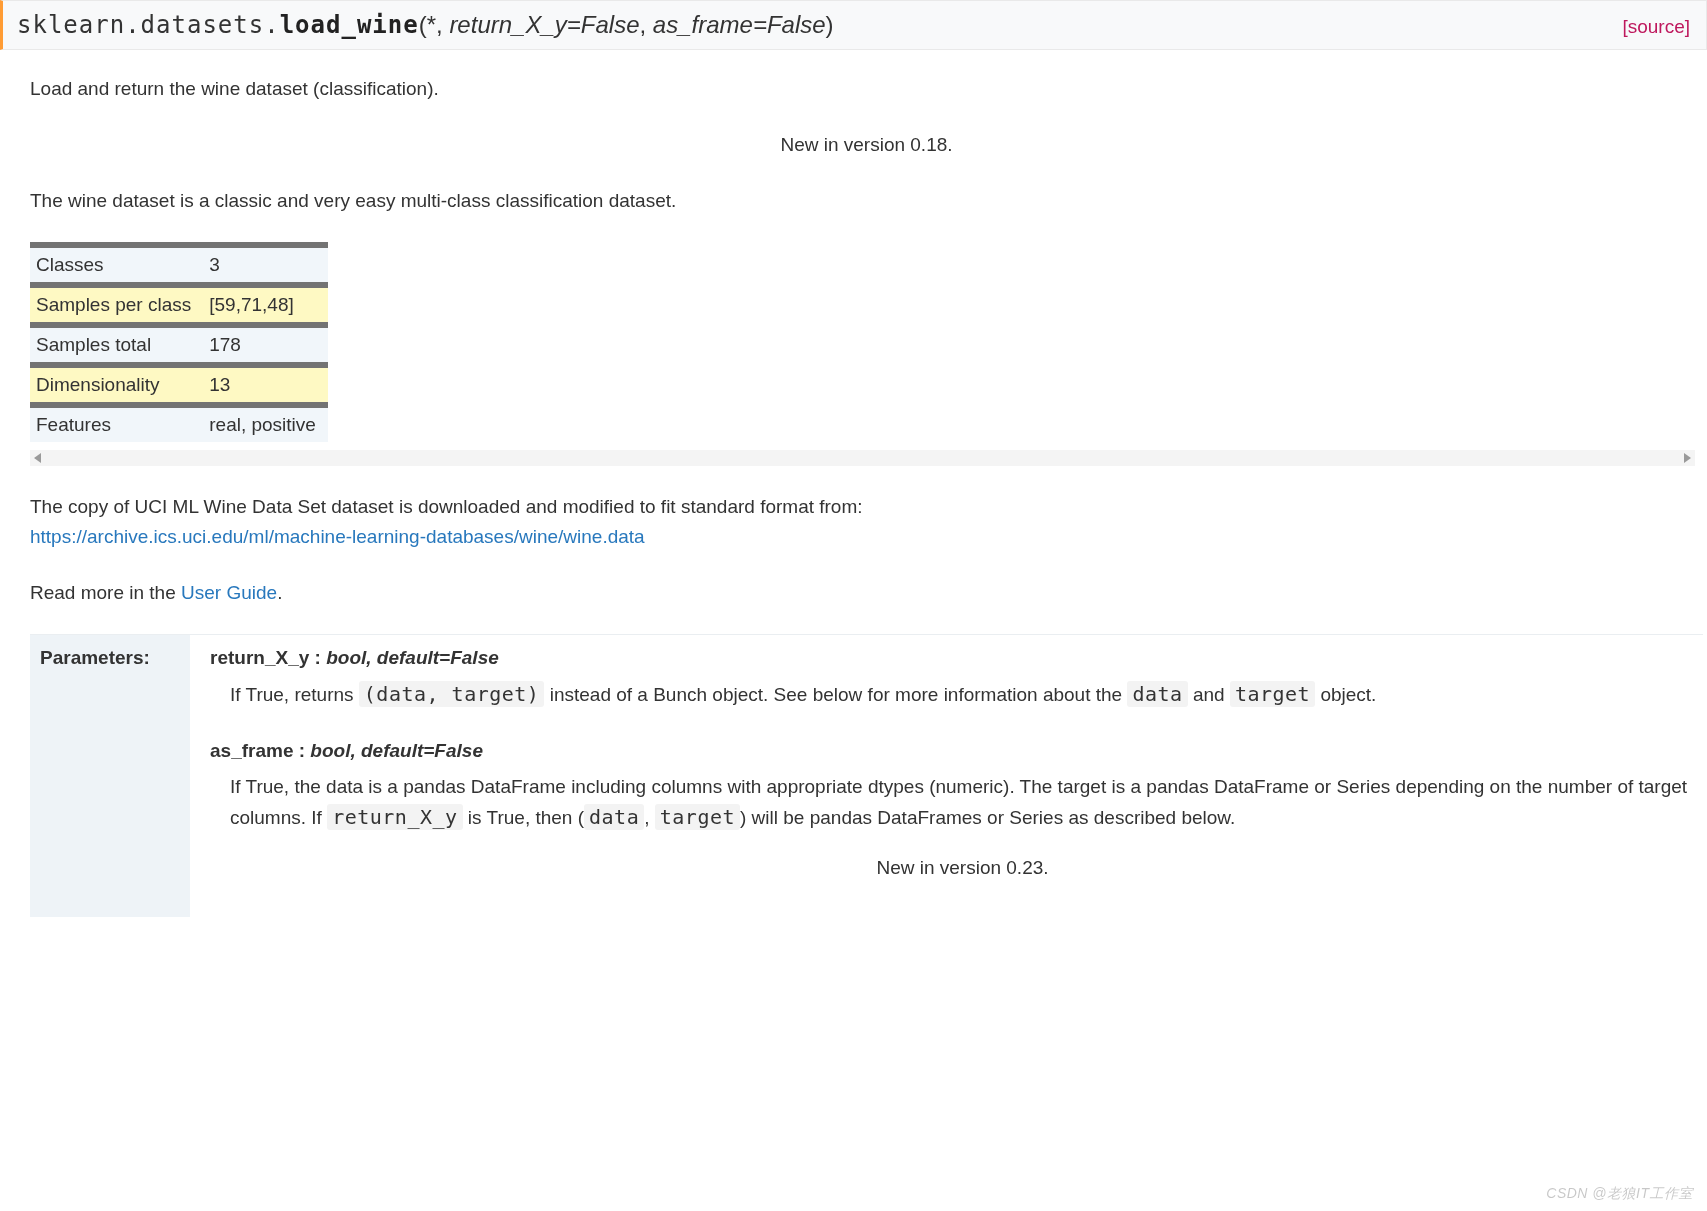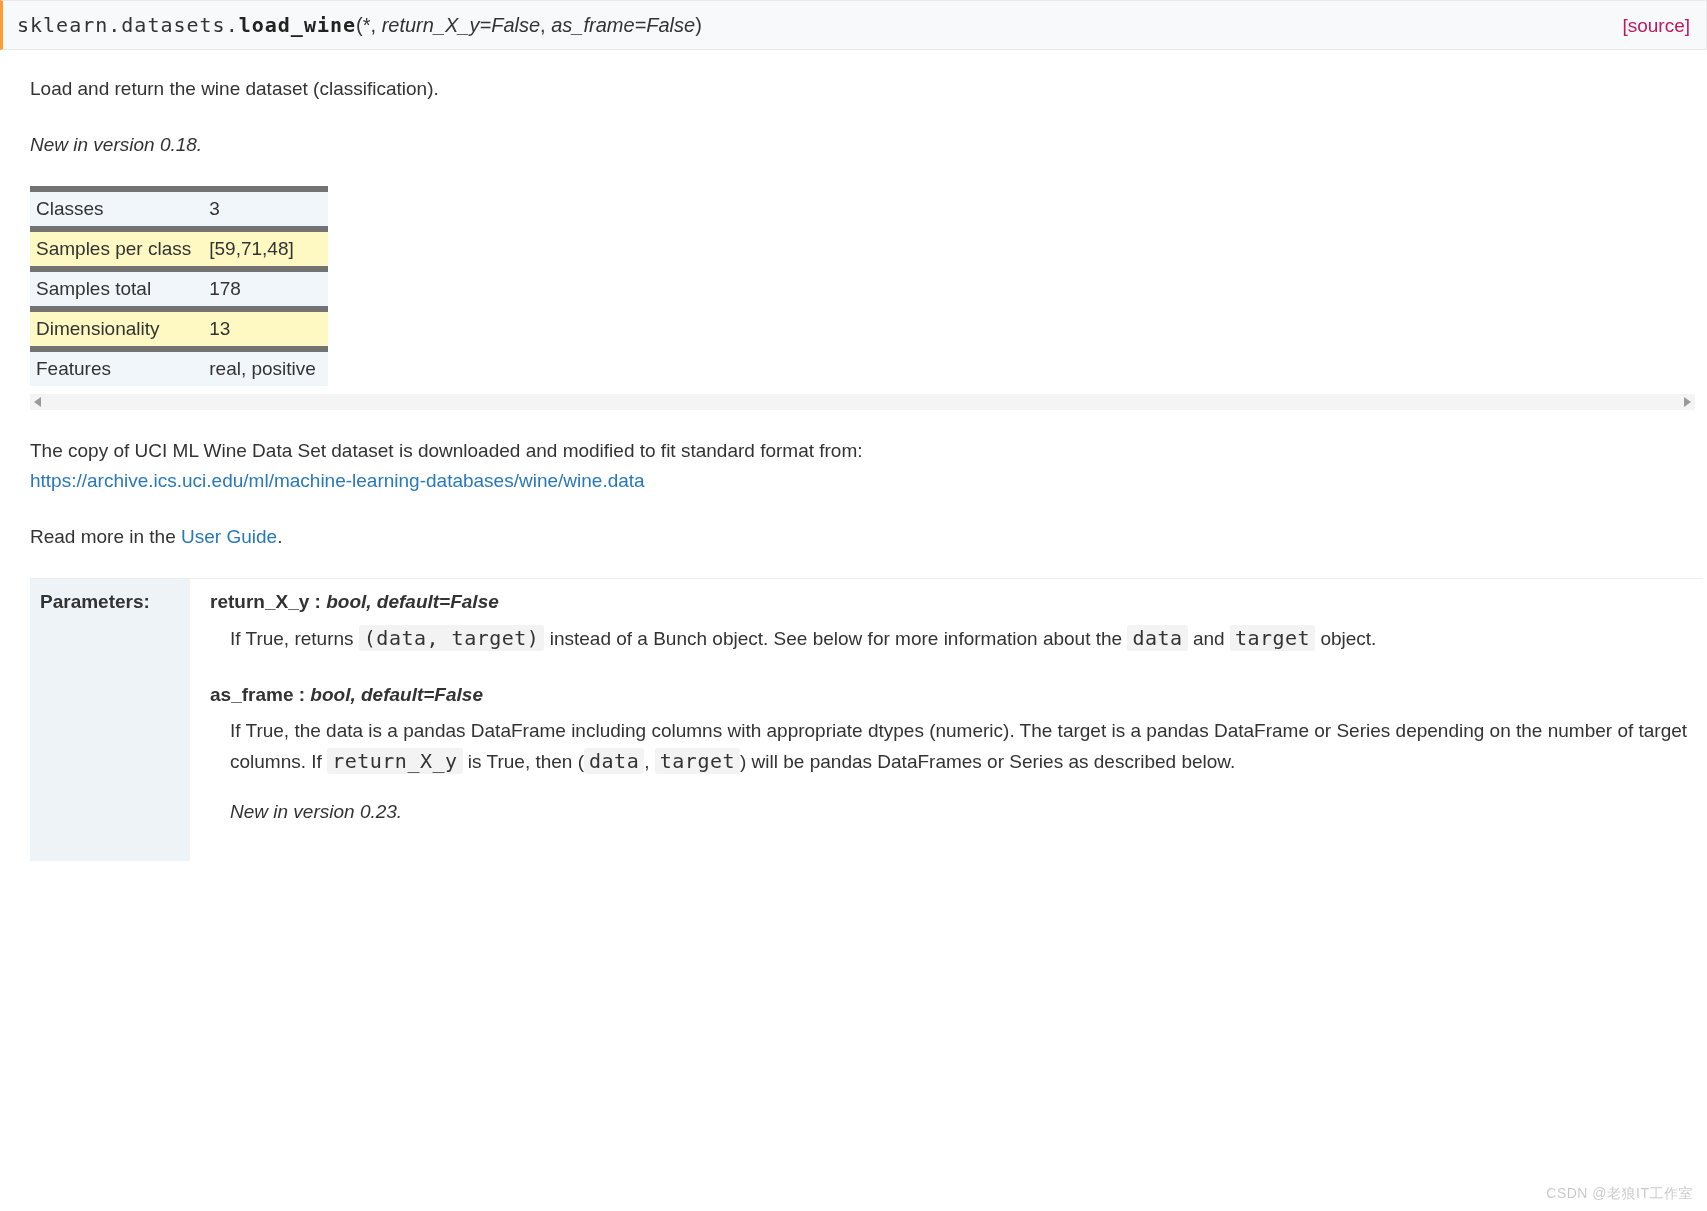--- a/index.html
+++ b/index.html
@@ -21,21 +21,21 @@
     border: 1px solid #e9e9e9;
     background: #f8f9fa;
     border-left: 3px solid #ff9c34; 
     padding: 10px 16px 10px 14px;
     display: flex;
     align-items: baseline;
     justify-content: space-between;
     margin: 0 0 24px 0;
   }
   .sig-left {
-    font-size: 20px;
+    font-size: 24px;
     line-height: 28px;
     white-space: nowrap;
   }
   .sig-module {
     font-family: "Consolas", "Monaco", monospace;
     letter-spacing: 1px;
     color: #333;
   }
   .sig-func {
     font-family: "Consolas", "Monaco", monospace;
@@ -57,21 +57,21 @@
   .content {
     padding: 0 4px 0 30px;
     font-size: 19px;
     line-height: 30px;
     color: #333;
   }
   .content p {
     margin: 0 0 26px 0;
   }
   .version-added {
-    font-style: italic;
+    text-align: center;
   }
 
   
   .summary-table {
     border-collapse: collapse;
     margin: 0 0 8px 0;
     font-size: 19px;
   }
   .summary-table td {
     padding: 2px 12px 2px 6px;
@@ -149,40 +149,42 @@
 
   
   .wm {
     position: fixed;
     right: 14px;
     bottom: 8px;
     color: rgba(0,0,0,0.22);
     font-size: 14px;
     letter-spacing: 0.5px;
     pointer-events: none;
+    font-style: italic;
   }
 </style>
 </head>
 <body>
 
 <div class="page">
 
   <div class="sig-bar">
     <div class="sig-left">
       <span class="sig-module">sklearn.datasets.</span><span class="sig-func">load_wine</span><span class="sig-paren">(</span><span class="sig-star">*, </span><span class="sig-kw">return_X_y</span><span class="sig-kw">=False</span><span>, </span><span class="sig-kw">as_frame</span><span class="sig-kw">=False</span><span class="sig-paren">)</span>
     </div>
     <a class="source-link">[source]</a>
   </div>
 
   <div class="content">
 
     <p>Load and return the wine dataset (classification).</p>
 
     <p class="version-added">New in version 0.18.</p>
 
+    <p>The wine dataset is a classic and very easy multi-class classification dataset.</p>
 
     <table class="summary-table">
       <tbody id="summary-body">
           <tr class="odd">
             <td class="k">Classes</td>
             <td class="v">3</td>
           </tr>
           <tr class="even">
             <td class="k">Samples per class</td>
             <td class="v">[59,71,48]</td>

